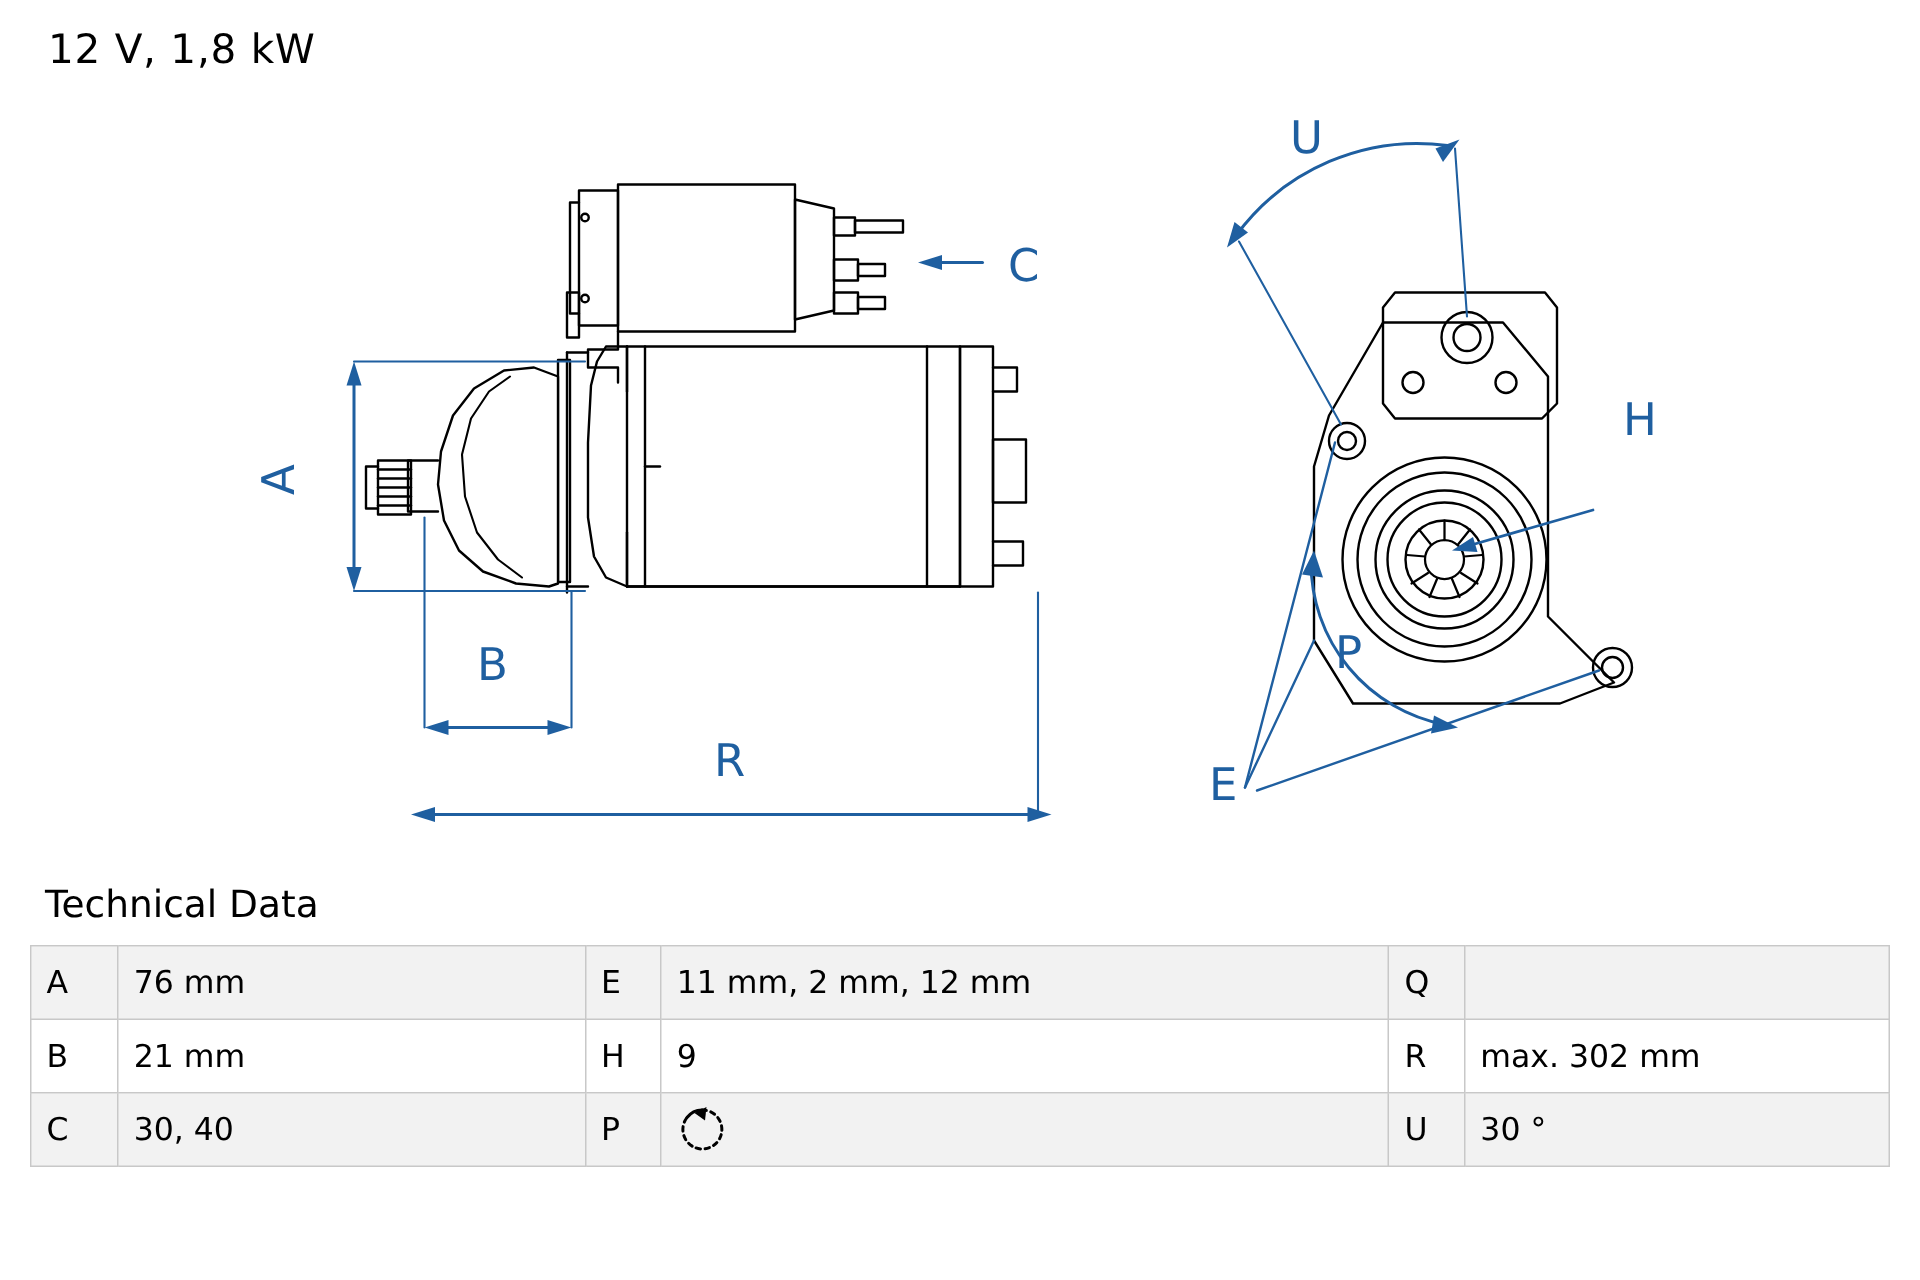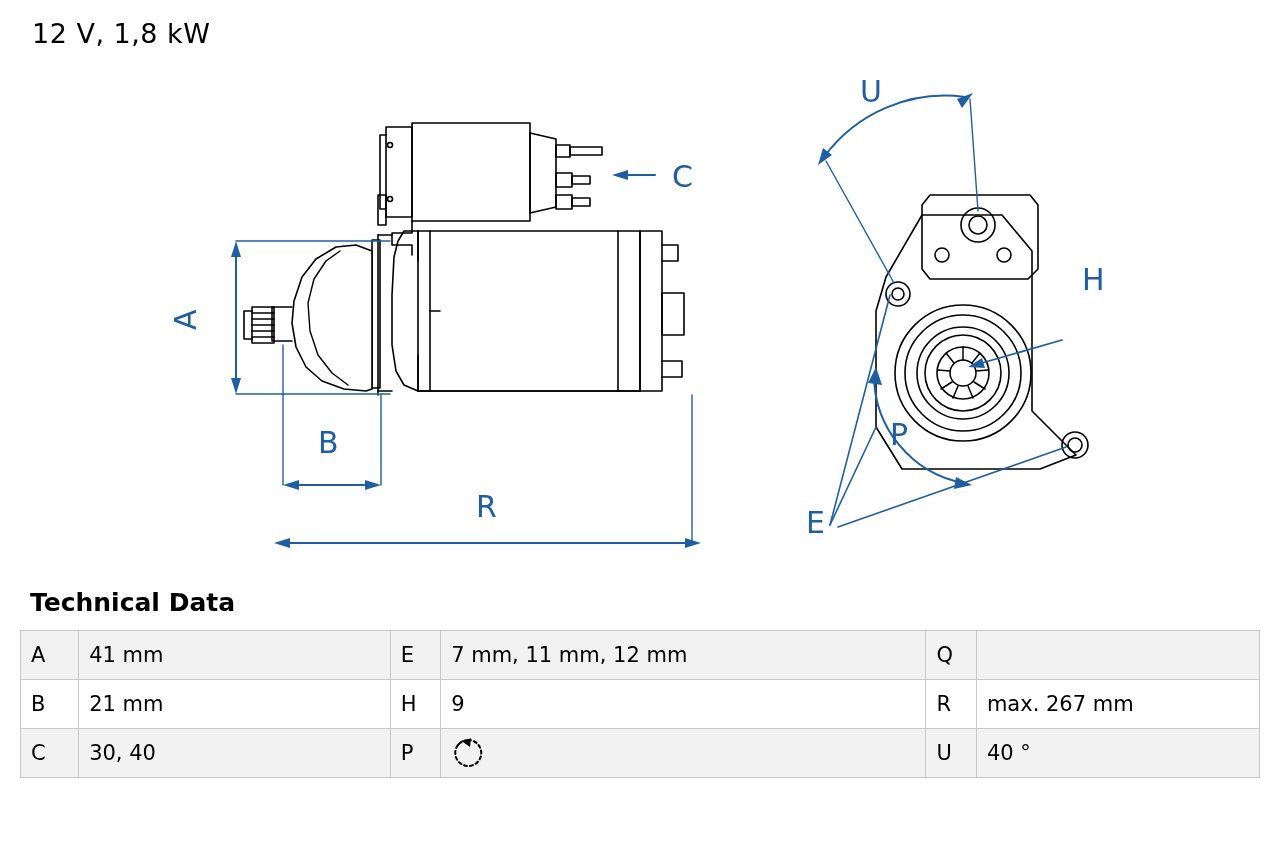--- a/index.html
+++ b/index.html
@@ -33,21 +33,21 @@
     left: 0;
     top: 55px;
     width: 1280px;
     height: 520px;
   }
   .tech-title {
     position: absolute;
     left: 30px;
     top: 588px;
     font-size: 25px;
-    font-weight: bold;
+    font-weight: normal;
   }
   table.tech {
     position: absolute;
     left: 20px;
     top: 630px;
     width: 1240px;
     border-collapse: collapse;
     font-size: 21px;
   }
   table.tech td {
@@ -232,46 +232,46 @@
       <text x="806" y="478">E</text>
     </g>
   </svg>
 
   <div class="tech-title">Technical Data</div>
 
   <table class="tech">
     <tbody>
       <tr class="alt">
         <td class="key">A</td>
-        <td class="val-a">41 mm</td>
+        <td class="val-a">76 mm</td>
         <td class="key-e">E</td>
-        <td class="val-e">7 mm, 11 mm, 12 mm</td>
+        <td class="val-e">11 mm, 2 mm, 12 mm</td>
         <td class="key-q">Q</td>
         <td class="val-q"></td>
       </tr>
       <tr>
         <td class="key">B</td>
         <td class="val-a">21 mm</td>
         <td class="key-e">H</td>
         <td class="val-e">9</td>
         <td class="key-q">R</td>
-        <td class="val-q">max. 267 mm</td>
+        <td class="val-q">max. 302 mm</td>
       </tr>
       <tr class="alt">
         <td class="key">C</td>
         <td class="val-a">30, 40</td>
         <td class="key-e">P</td>
         <td class="val-e">
           <span class="sym-p">
             <svg viewBox="0 0 34 34" width="34" height="34" fill="none" stroke="#000" stroke-width="2" stroke-linecap="round">
               <path d="M17 4 A 13 13 0 1 1 7 9" stroke-dasharray="3 3"></path>
               <path d="M17 4 A 13 13 0 0 0 7 9"></path>
               <polygon points="20,2 12,6 19,11" fill="#000" stroke="none"></polygon>
             </svg>
           </span>
         </td>
         <td class="key-q">U</td>
-        <td class="val-q">40 °</td>
+        <td class="val-q">30 °</td>
       </tr>
     </tbody>
   </table>
 
 </div>
 
 </body></html>

